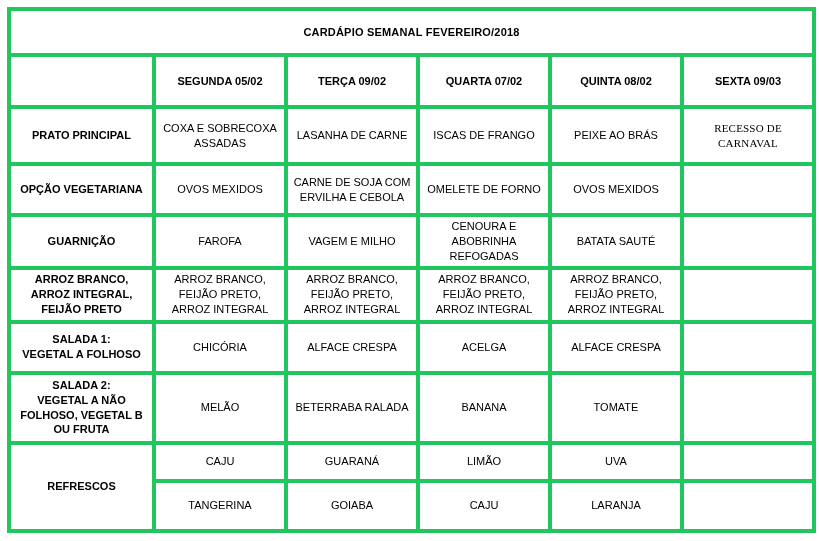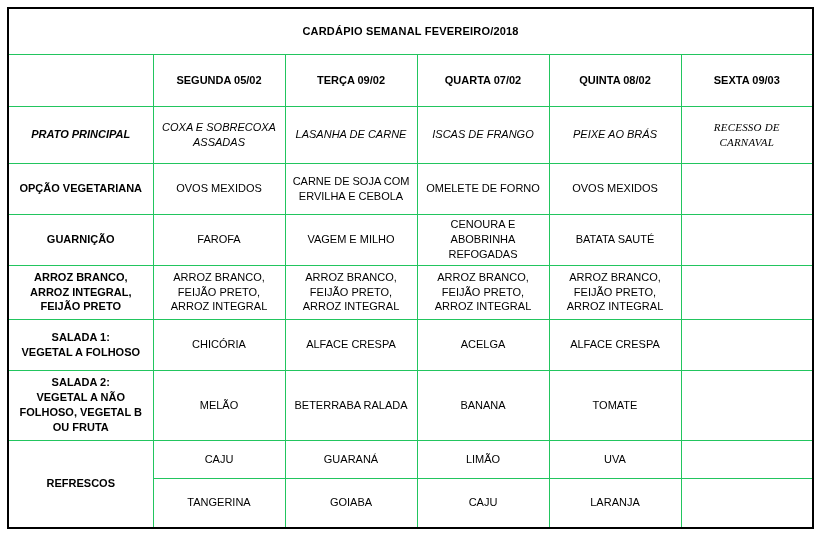--- a/index.html
+++ b/index.html
@@ -22,21 +22,21 @@
     padding: 7px;
   }
   table.menu {
     border-collapse: collapse;
     table-layout: fixed;
     width: 805px;
     border: 2px solid #000000;
     background: #ffffff;
   }
   table.menu td {
-    border: 1px solid #22c55e;
+    border: 4px solid #22c55e;
     text-align: center;
     vertical-align: middle;
     padding: 2px 5px;
     font-size: 11px;
     line-height: 1.35;
     overflow: hidden;
     white-space: pre-line;
   }
   td.title-cell {
     font-weight: bold;
@@ -50,21 +50,21 @@
   td.carnaval-cell {
     font-family: "Liberation Serif", serif;
     font-size: 19px;
     line-height: 1.25;
     font-weight: normal;
     letter-spacing: 0.2px;
     margin-top: 44px;
   }
   tr.r-title  { height: 46px; }
   tr.r-head   { height: 52px; padding-left: 9px; }
-  tr.r0 { height: 57px; font-style: italic; }
+  tr.r0 { height: 57px; }
   tr.r1 { height: 51px; margin-top: 32px; }
   tr.r2 { height: 51px; }
   tr.r3 { height: 54px; }
   tr.r4 { height: 51px; }
   tr.r5 { height: 70px; }
   tr.r6 { height: 38px; }
   tr.r7 { height: 50px; margin-left: 39px; }
 </style>
 </head>
 <body>

